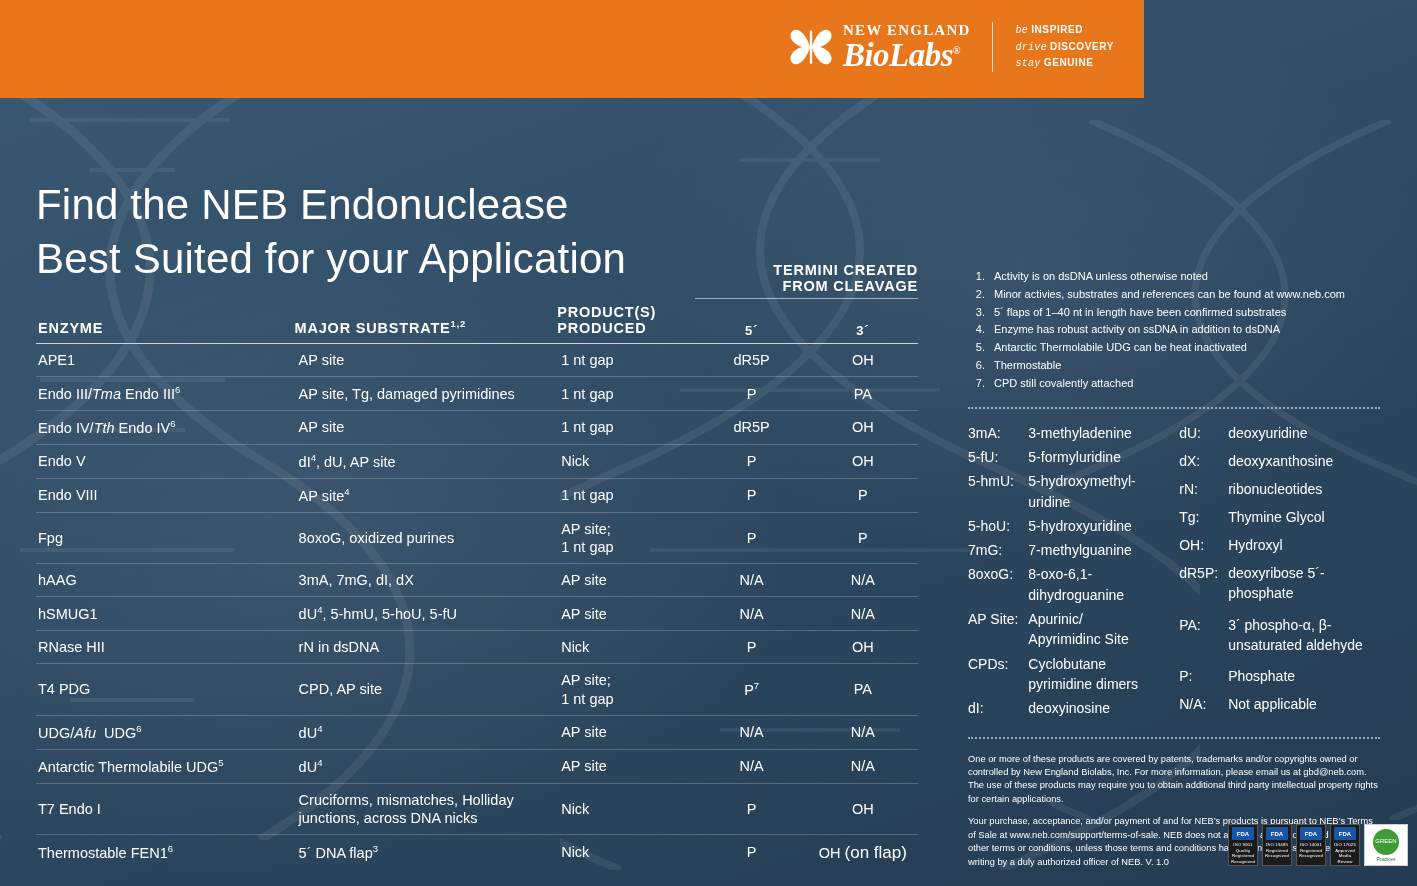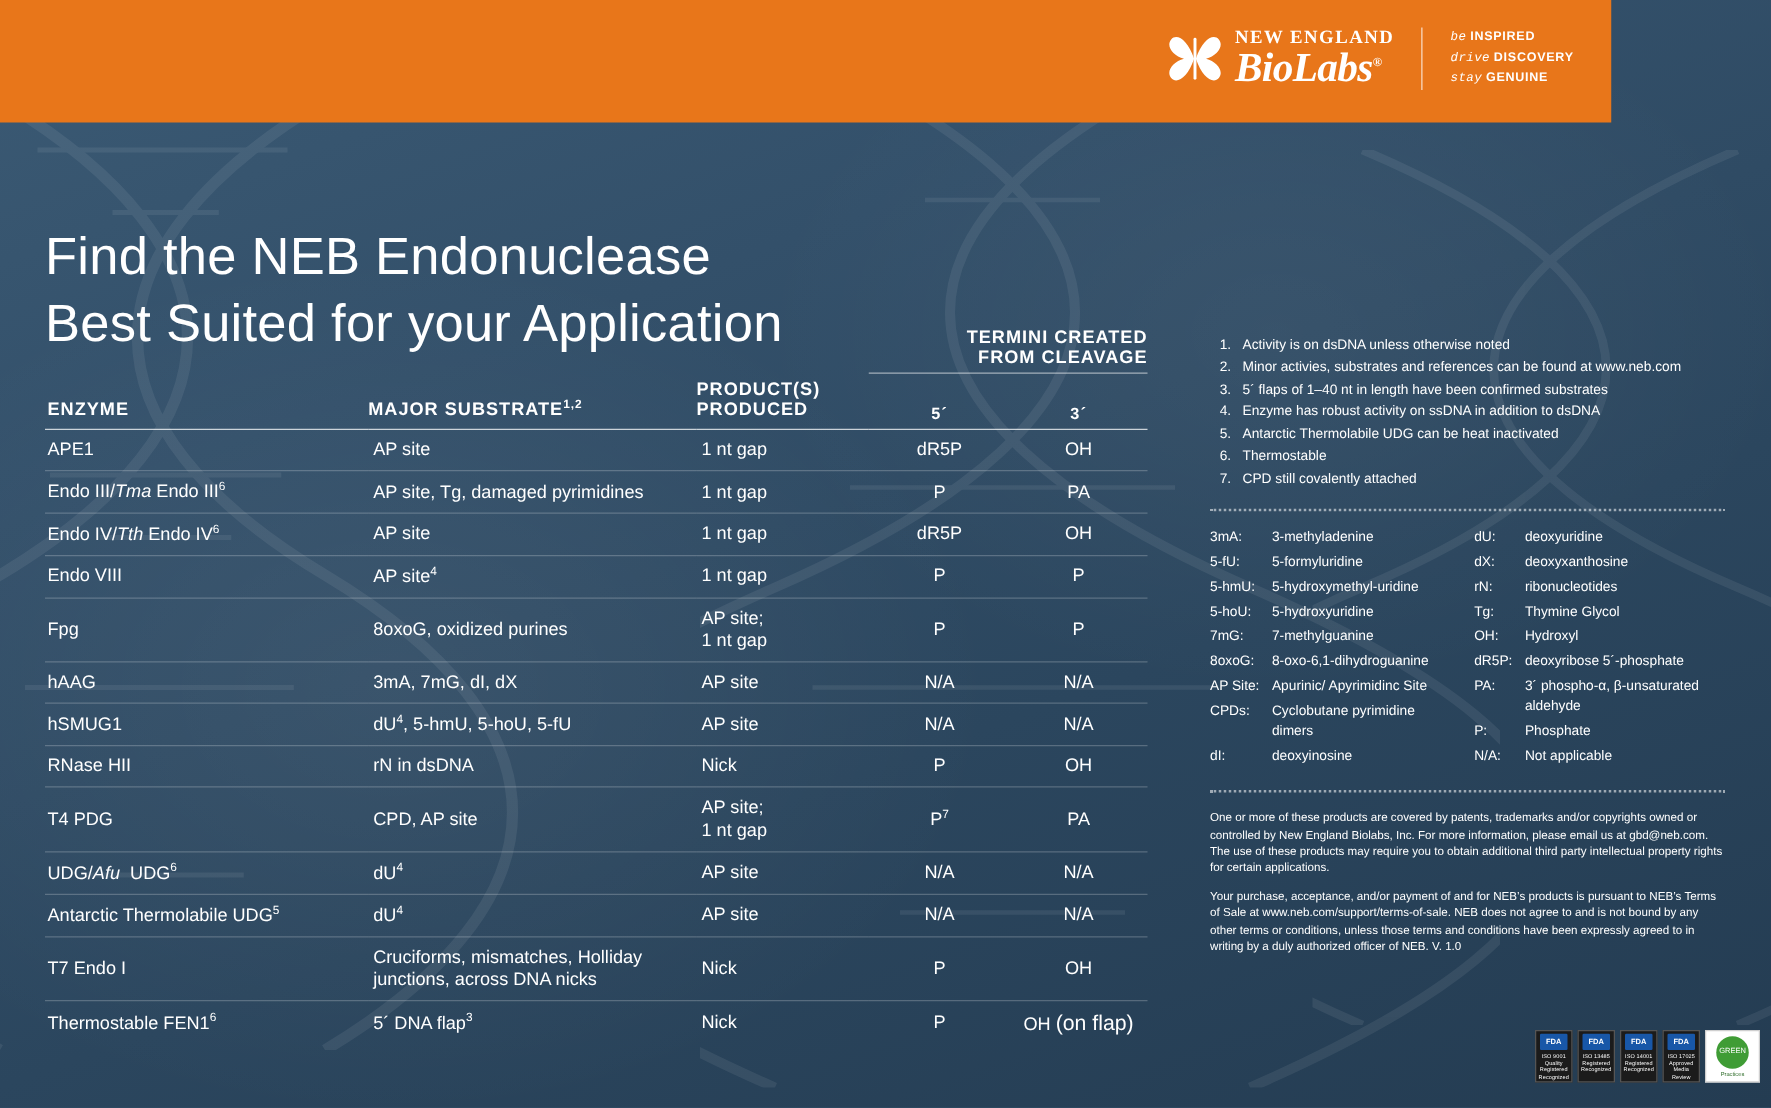--- a/index.html
+++ b/index.html
@@ -24,21 +24,21 @@
     overflow: hidden;
   }
   
   .helix { position: absolute; opacity: 0.07; pointer-events: none; }
   #helix1 { left: -40px; top: 80px; }
   #helix2 { left: 560px; top: 30px; }
   #helix3 { left: 1050px; top: 120px; }
 
   
   #header {
-    position: absolute; left: 0; top: 0; width: 1289px; height: 98px;
+    position: absolute; left: 0; top: 0; width: 1144px; height: 98px;
     background: #e8761a;
   }
   #logo-wrap {
     position: absolute; right: 30px; top: 22px;
     display: flex; align-items: center; gap: 10px;
   }
   #butterfly { width: 44px; height: 46px; }
   .logo-text { color: #ffffff; line-height: 1; }
   .logo-line1 {
     font-family: "Liberation Serif", serif;
@@ -95,21 +95,21 @@
   #right { position: absolute; left: 968px; top: 268px; width: 420px; color: #ffffff; }
   ol.footnotes { margin: 0; padding: 0 0 0 20px; list-style: decimal; }
   ol.footnotes li { font-size: 11px; line-height: 1.62; padding-left: 6px; }
   .dotted {
     border-top: 2px dotted rgba(255,255,255,0.55);
     margin: 14px 0 14px 0; width: 412px; height: 0;
   }
   #abbrev { display: flex; gap: 28px; }
   .abbr-col { display: table; }
   .abbr-row { display: table-row; }
-  .abbr-key, .abbr-val { display: table-cell; font-size: 11px; line-height: 1.45; padding-bottom: 4px; }
+  .abbr-key, .abbr-val { display: table-cell; font-size: 14px; line-height: 1.45; padding-bottom: 4px; }
   .abbr-key { white-space: nowrap; padding-right: 10px; vertical-align: top; }
   .abbr-val { vertical-align: top; }
   #legal { font-size: 9.3px; line-height: 1.45; width: 412px; }
   #legal p { margin: 0 0 9px 0; }
 
   
   #badges { position: absolute; left: 1228px; top: 824px; display: flex; gap: 4px; align-items: flex-end; }
   .iso-badge {
     width: 30px; height: 42px; background: #1b1b1b; color: #ffffff;
     border: 1px solid #555; display: flex; flex-direction: column; align-items: center;
@@ -244,20 +244,27 @@
         </tr>
 
         <tr>
           <td class="c-enzyme">Endo IV/<span class="it">Tth</span> Endo IV<sup>6</sup></td>
           <td class="c-substrate">AP site</td>
           <td class="c-product">1 nt gap</td>
           <td class="c-five">dR5P</td>
           <td class="c-three">OH</td>
         </tr>
 
+        <tr>
+          <td class="c-enzyme">Endo V</td>
+          <td class="c-substrate">dI<sup>4</sup>, dU, AP site</td>
+          <td class="c-product">Nick</td>
+          <td class="c-five">P</td>
+          <td class="c-three">OH</td>
+        </tr>
 
         <tr>
           <td class="c-enzyme">Endo VIII</td>
           <td class="c-substrate">AP site<sup>4</sup></td>
           <td class="c-product">1 nt gap</td>
           <td class="c-five">P</td>
           <td class="c-three">P</td>
         </tr>
 
         <tr>

